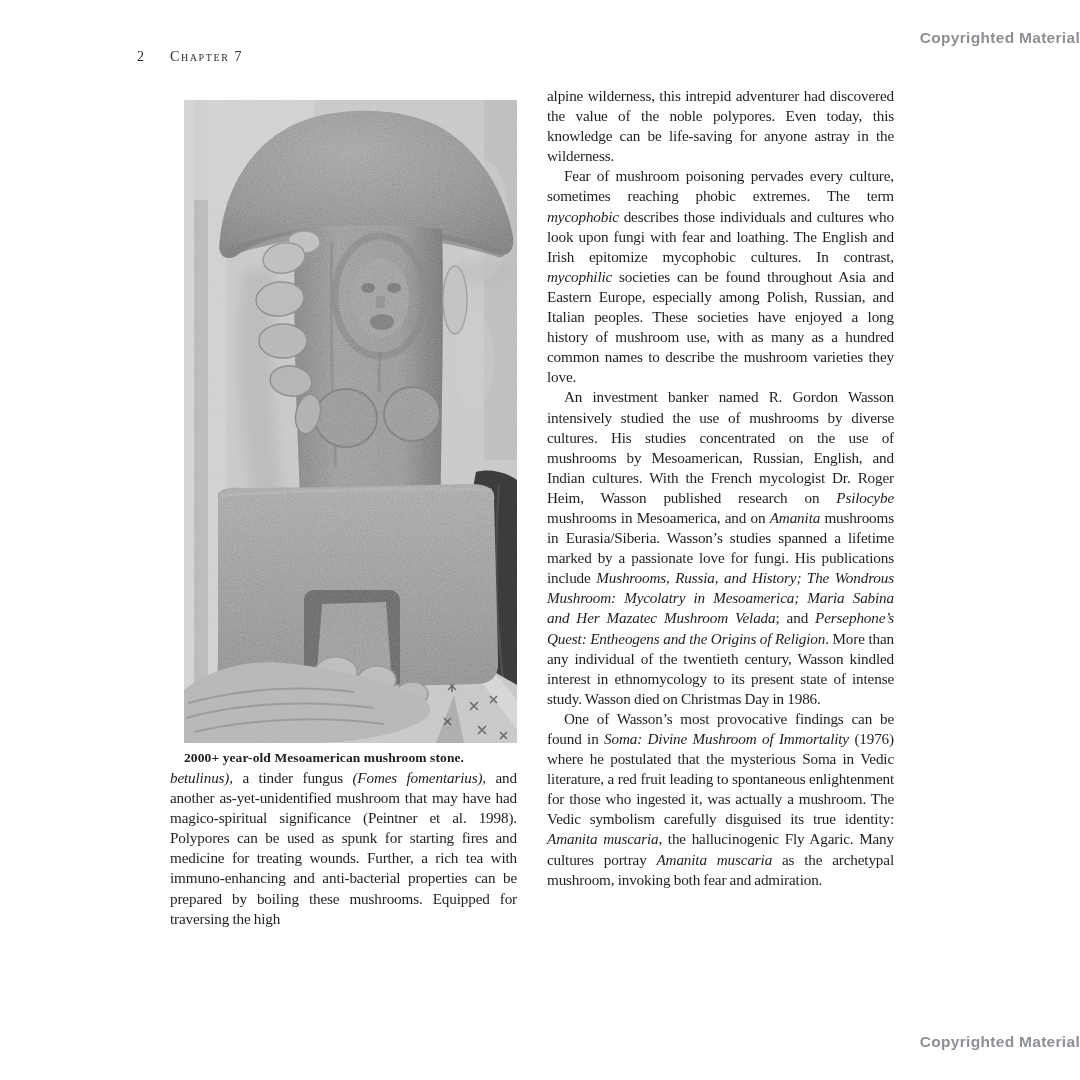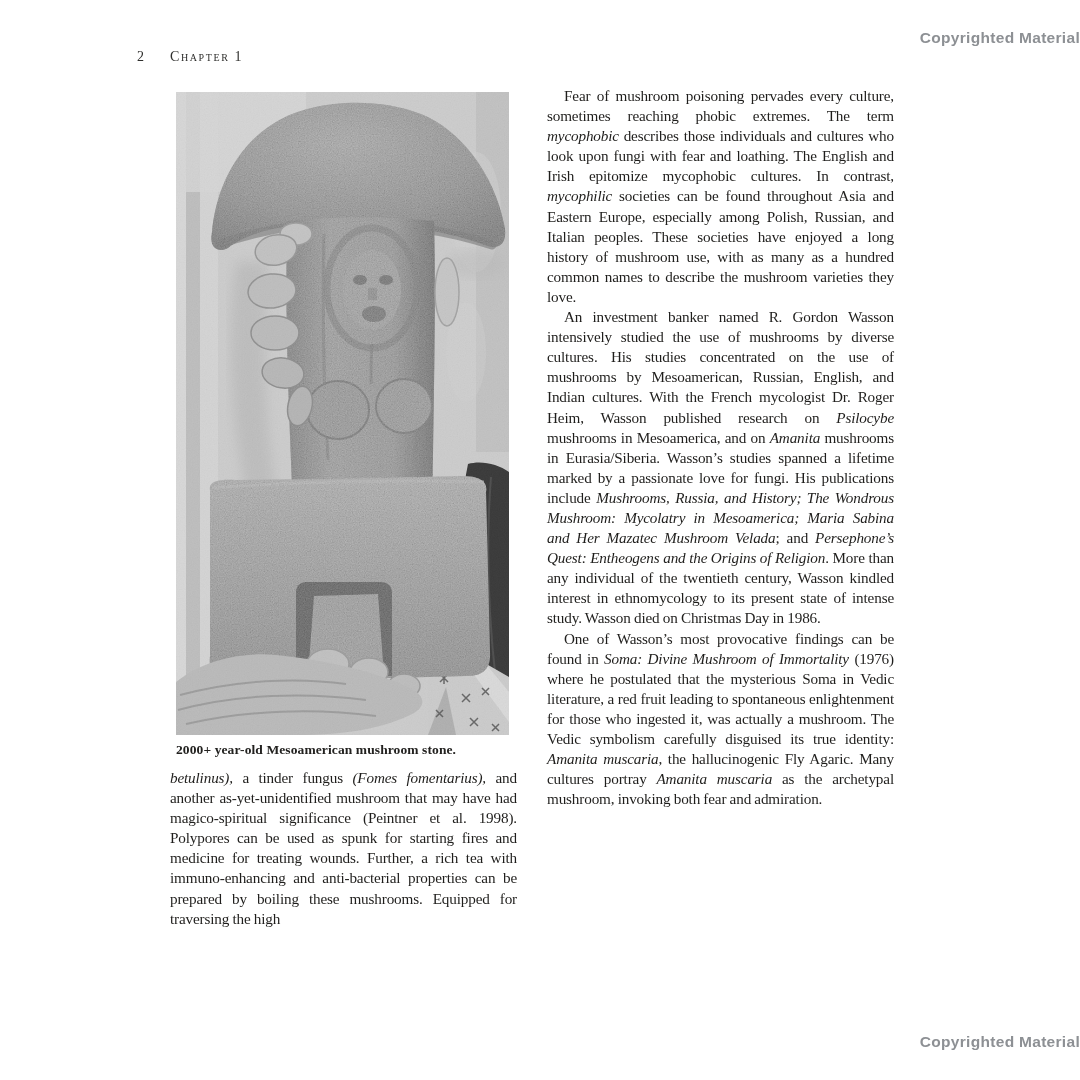--- a/index.html
+++ b/index.html
@@ -10,21 +10,21 @@
   .copyright{position:absolute;left:0;width:1080px;text-align:right;
     font-family:"Liberation Sans", sans-serif;font-weight:700;font-size:15.5px;
     color:#8d9094;letter-spacing:.3px;}
   .copyright.top{top:29px;}
   .copyright.bottom{top:1033px;}
 
   .running-head{position:absolute;left:137px;top:49px;font-size:14px;color:#2e2e2c;}
   .running-head .pagenum{margin-right:26px;}
   .running-head .chapter{font-variant:small-caps;letter-spacing:1.6px;}
 
-  figure{position:absolute;left:172px;top:88px;margin:4px;width:333px;}
+  figure{position:absolute;left:172px;top:88px;margin:12px;width:333px;}
   figure svg{display:block;}
   figcaption{margin-top:7px;font-size:13.5px;font-weight:700;color:#22211f;
     letter-spacing:.1px;}
 
   .col{position:absolute;width:347px;font-size:15.2px;line-height:20.1px;
     color:#1f1e1c;text-align:justify;letter-spacing:-0.15px;word-spacing:-0.4px;
     hyphens:none;}
   .col p{margin:0;}
   .col p.indent{text-indent:17px;}
   .col em{font-style:italic;margin-top:8px;}
@@ -32,21 +32,21 @@
   .col.right{left:547px;top:86px;}
 </style>
 </head>
 <body>
 
 <div class="sheet">
 
   <div class="copyright top">Copyrighted Material</div>
 
   <div class="running-head">
-    <span class="pagenum">2</span><span class="chapter">Chapter 1</span>
+    <span class="pagenum">2</span><span class="chapter">Chapter 7</span>
   </div>
 
   <figure>
     <svg width="333" height="643" viewBox="0 0 333 643" xmlns="http://www.w3.org/2000/svg" role="img">
       <defs>
         <radialGradient id="capGrad" cx="45%" cy="28%" r="80%">
           <stop offset="0%" stop-color="#9b9b9b"></stop>
           <stop offset="60%" stop-color="#818181"></stop>
           <stop offset="100%" stop-color="#636363"></stop>
         </radialGradient>
@@ -165,20 +165,21 @@
       <rect x="0" y="0" width="333" height="643" filter="url(#grainF)" opacity="0.08"></rect>
     </svg>
     <figcaption>2000+ year-old Mesoamerican mushroom stone.</figcaption>
   </figure>
 
   <div class="col left">
       <p class="para"><em>betulinus),</em><span> a tinder fungus </span><em>(Fomes fomentarius),</em><span> and another as-yet-unidentified mushroom that may have had magico-spiritual significance (Peintner et al. 1998). Polypores can be used as spunk for starting fires and medicine for treating wounds. Further, a rich tea with immuno-enhancing and anti-bacterial properties can be prepared by boiling these mushrooms. Equipped for traversing the high</span></p>
     </div>
 
   <div class="col right">
+      <p class="para"><span>alpine wilderness, this intrepid adventurer had discovered the value of the noble polypores. Even today, this knowledge can be life-saving for anyone astray in the wilderness.</span></p>
       <p class="para indent"><span>Fear of mushroom poisoning pervades every culture, sometimes reaching phobic extremes. The term </span><em>mycophobic</em><span> describes those individuals and cultures who look upon fungi with fear and loathing. The English and Irish epitomize mycophobic cultures. In contrast, </span><em>mycophilic</em><span> societies can be found throughout Asia and Eastern Europe, especially among Polish, Russian, and Italian peoples. These societies have enjoyed a long history of mushroom use, with as many as a hundred common names to describe the mushroom varieties they love.</span></p>
       <p class="para indent"><span>An investment banker named R. Gordon Wasson intensively studied the use of mushrooms by diverse cultures. His studies concentrated on the use of mushrooms by Mesoamerican, Russian, English, and Indian cultures. With the French mycologist Dr. Roger Heim, Wasson published research on </span><em>Psilocybe</em><span> mushrooms in Mesoamerica, and on </span><em>Amanita</em><span> mushrooms in Eurasia/Siberia. Wasson’s studies spanned a lifetime marked by a passionate love for fungi. His publications include </span><em>Mushrooms, Russia, and History; The Wondrous Mushroom: Mycolatry in Mesoamerica; Maria Sabina and Her Mazatec Mushroom Velada</em><span>; and </span><em>Persephone’s Quest: Entheogens and the Origins of Religion</em><span>. More than any individual of the twentieth century, Wasson kindled interest in ethnomycology to its present state of intense study. Wasson died on Christmas Day in 1986.</span></p>
       <p class="para indent"><span>One of Wasson’s most provocative findings can be found in </span><em>Soma: Divine Mushroom of Immortality</em><span> (1976) where he postulated that the mysterious Soma in Vedic literature, a red fruit leading to spontaneous enlightenment for those who ingested it, was actually a mushroom. The Vedic symbolism carefully disguised its true identity: </span><em>Amanita muscaria</em><span>, the hallucinogenic Fly Agaric. Many cultures portray </span><em>Amanita muscaria</em><span> as the archetypal mushroom, invoking both fear and admiration.</span></p>
     </div>
 
   <div class="copyright bottom">Copyrighted Material</div>
 
 </div>
 
 </body></html>

